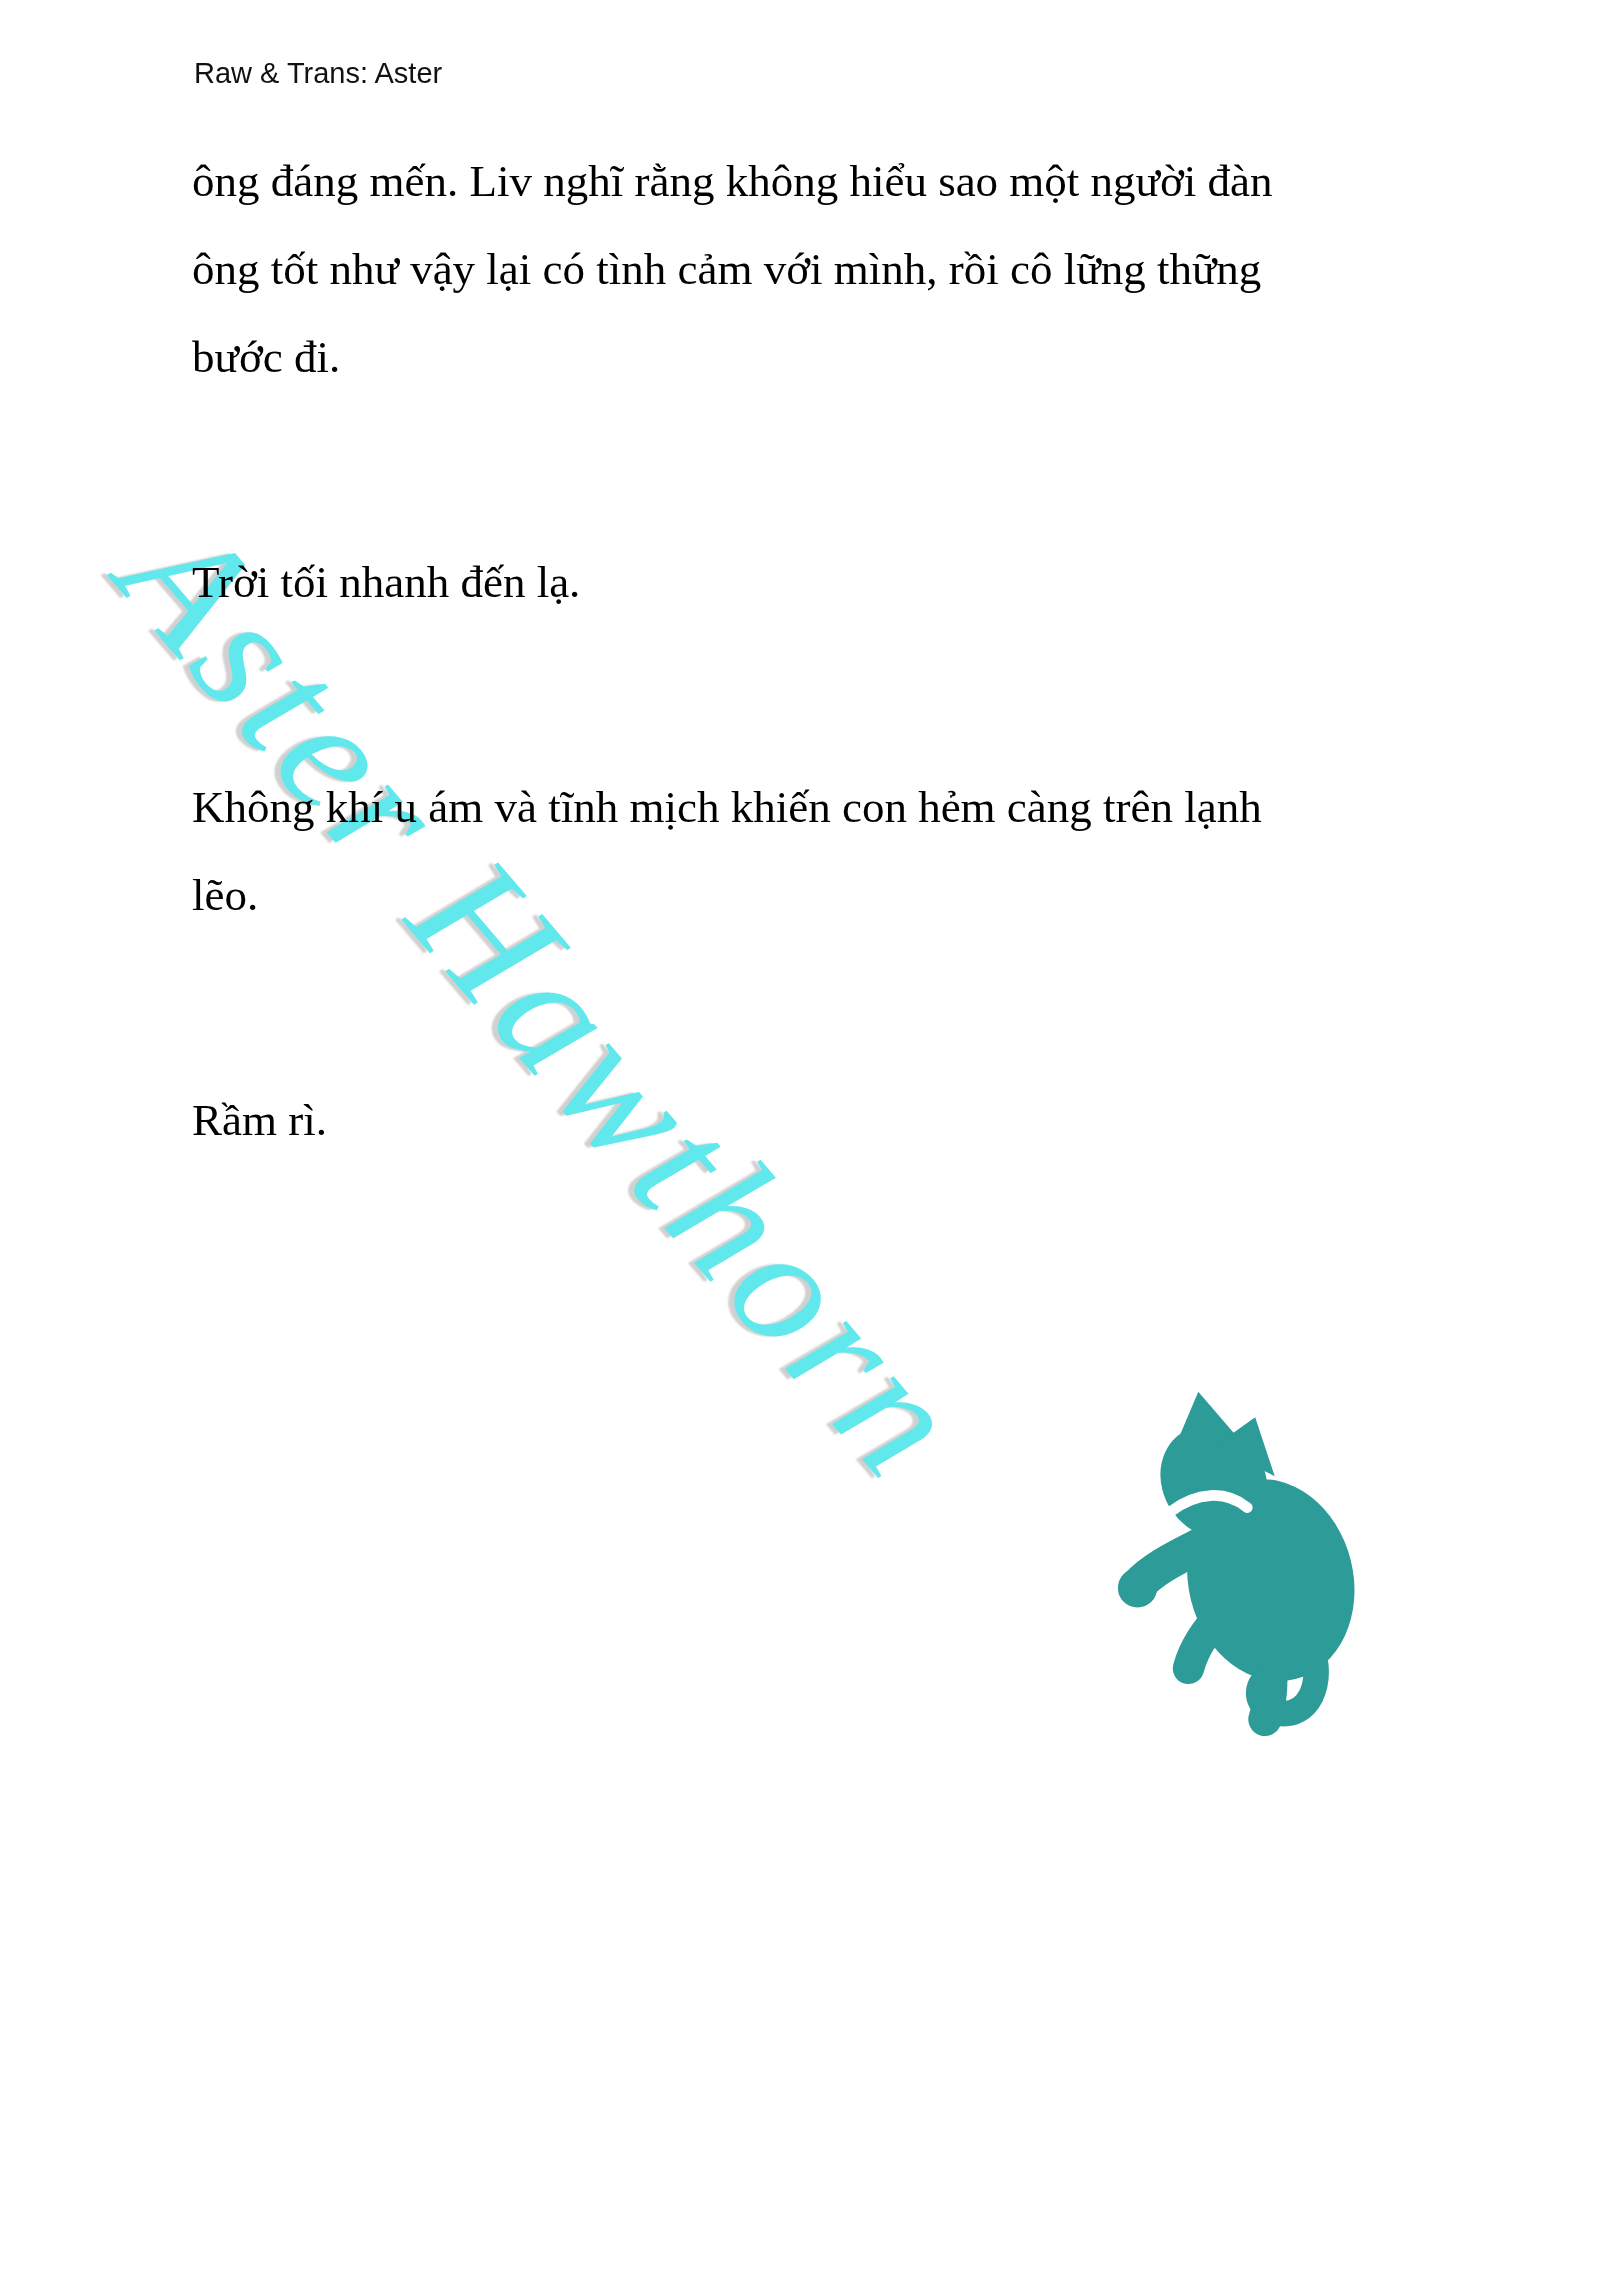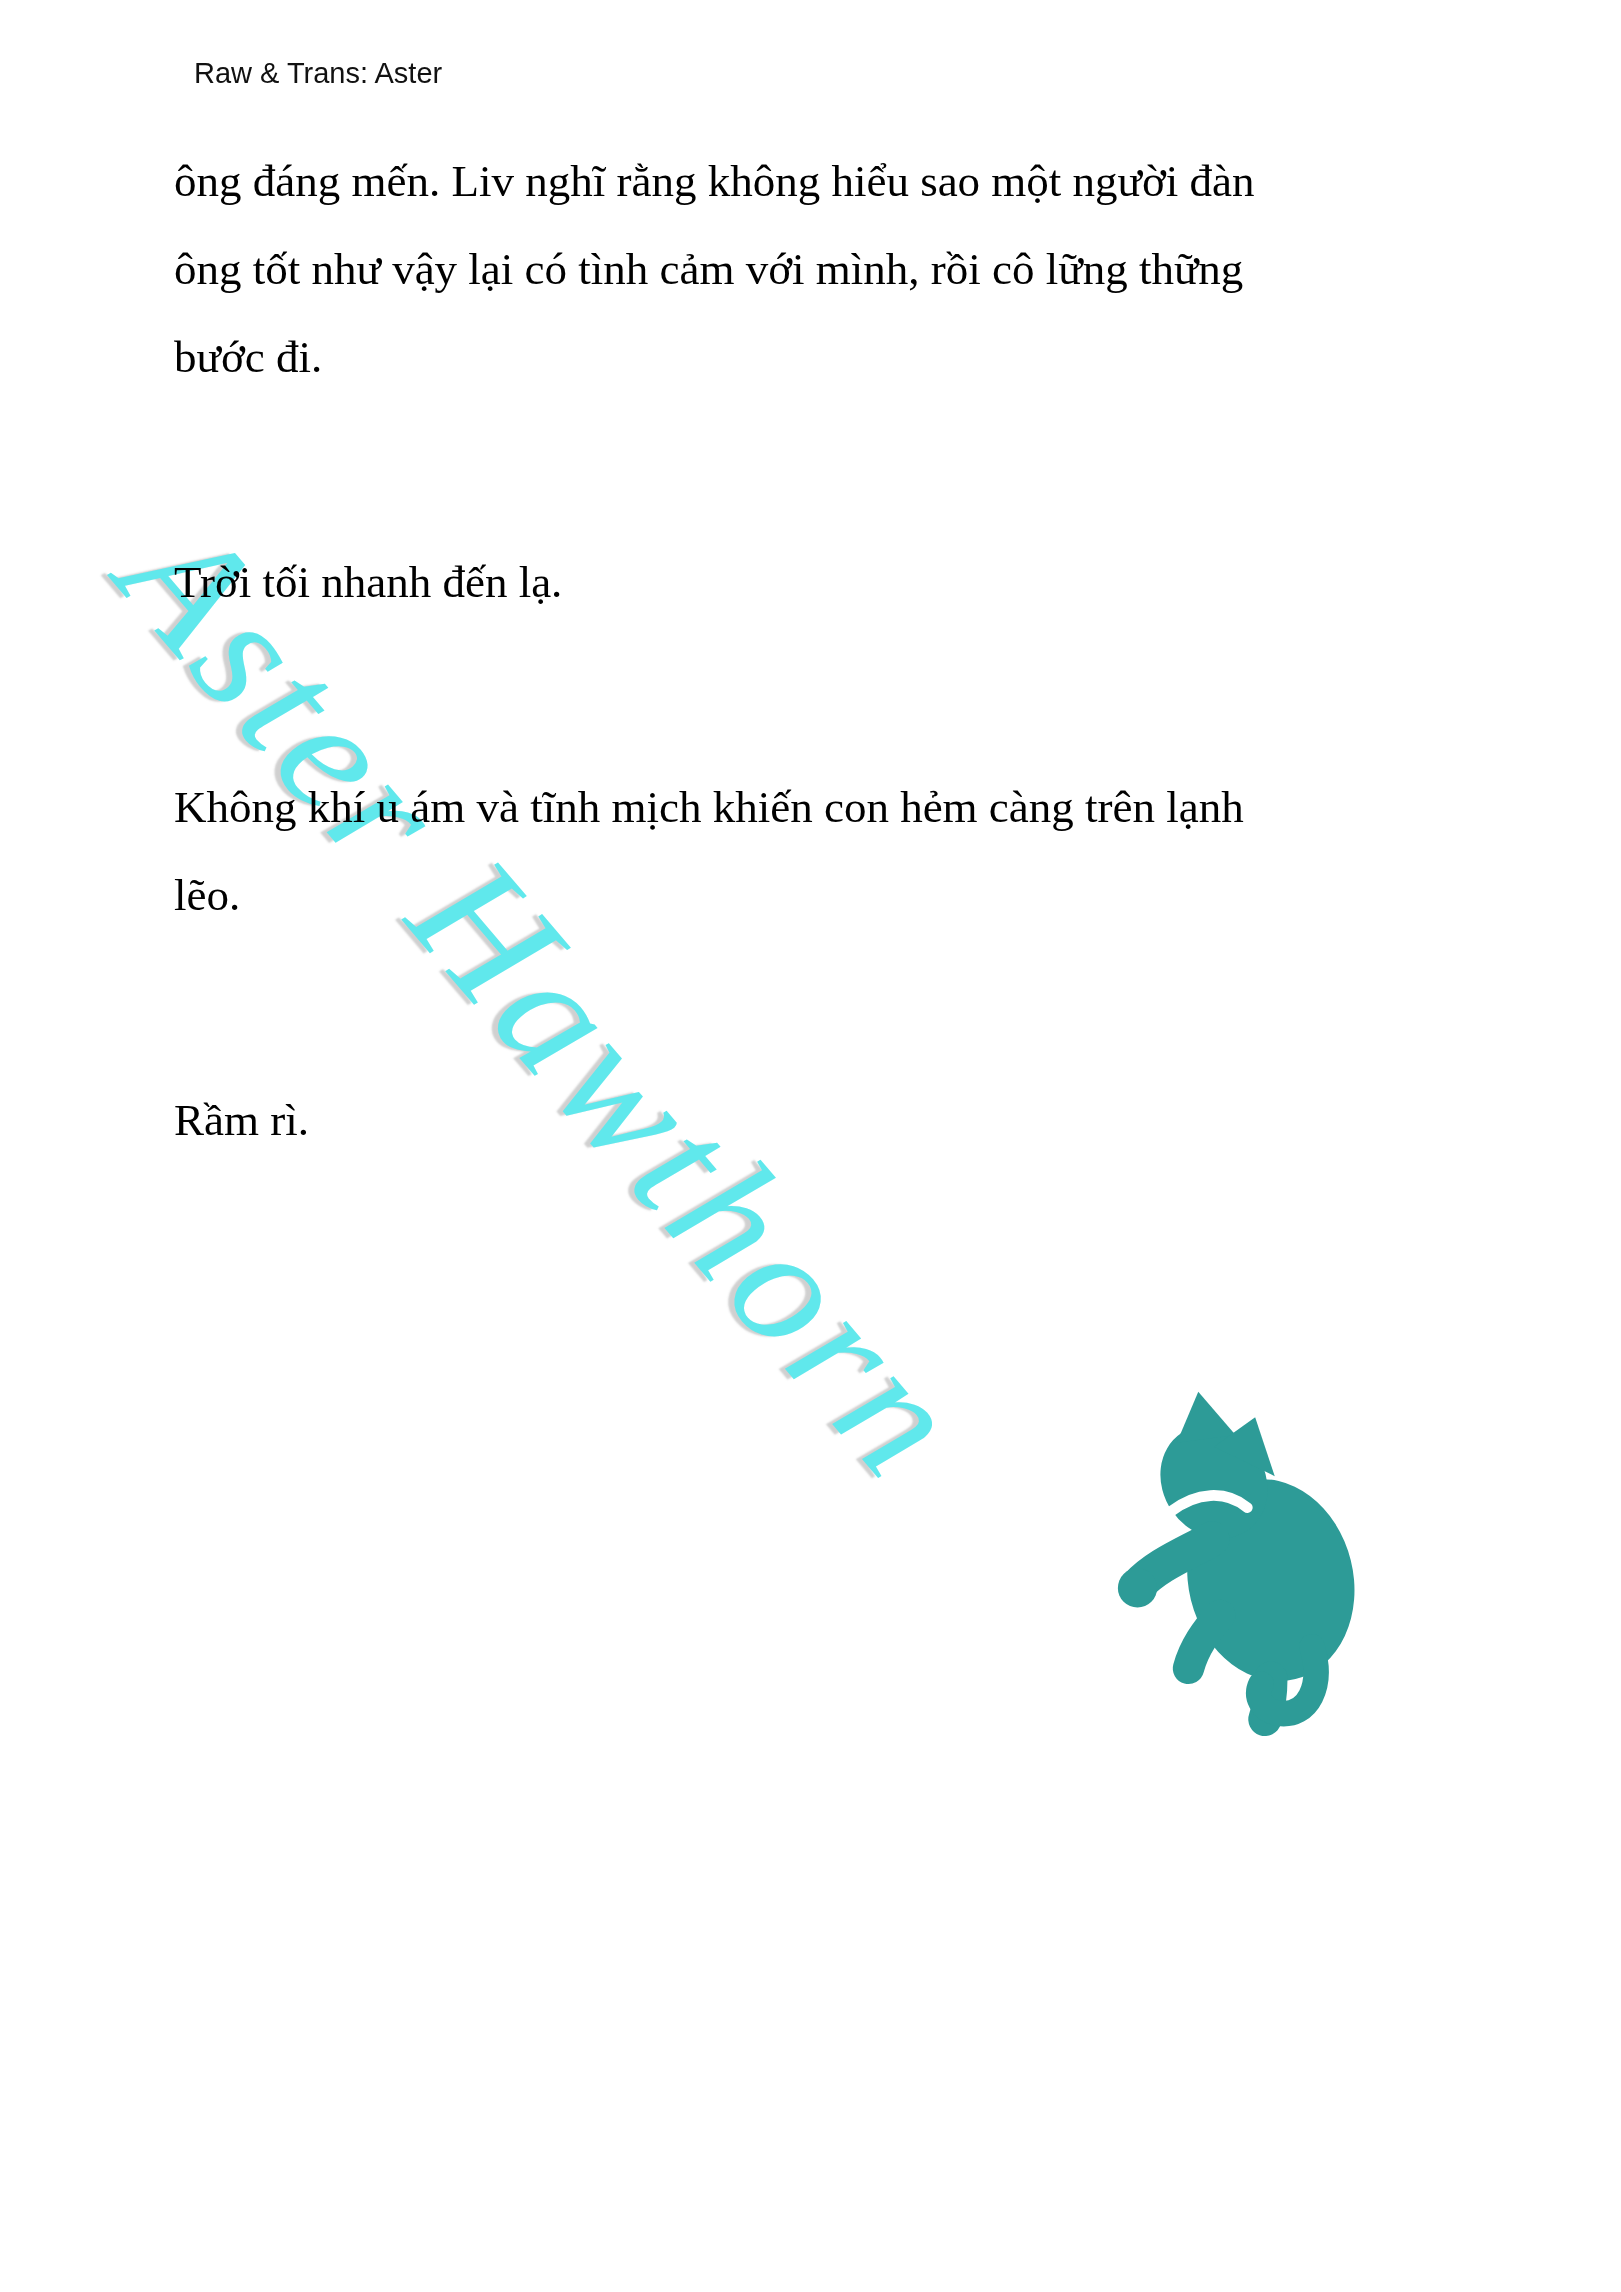--- a/index.html
+++ b/index.html
@@ -41,21 +41,21 @@
     pointer-events: none;
   }
   .cat {
     position: absolute;
     left: 1106px;
     top: 1384px;
     z-index: 2;
   }
   .content {
     position: absolute;
-    left: 174px;
+    left: 192px;
     top: 137px;
     width: 1264px;
     z-index: 3;
   }
   .content p {
     margin: 0 0 137px 0;
     font-size: 45px;
     line-height: 88px;
     color: #000000;
     white-space: pre-line;

